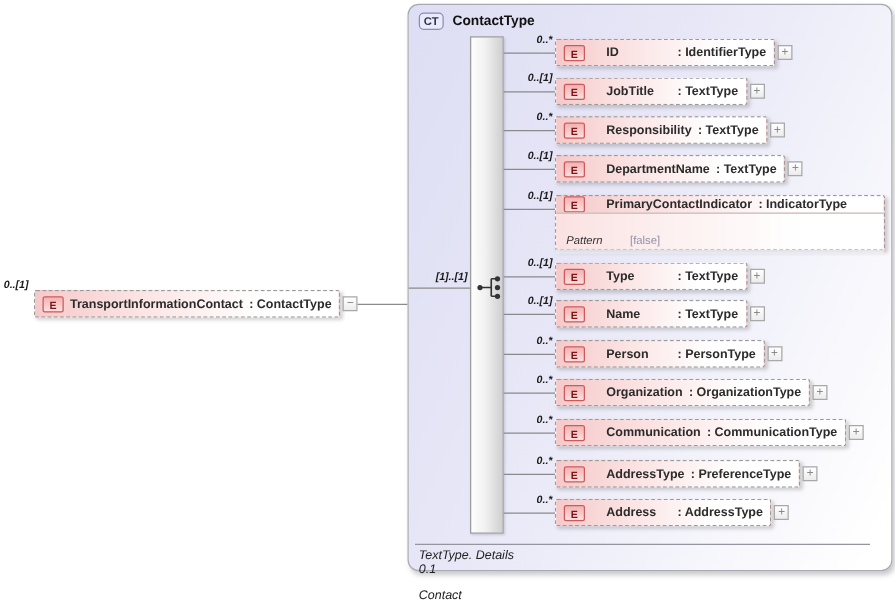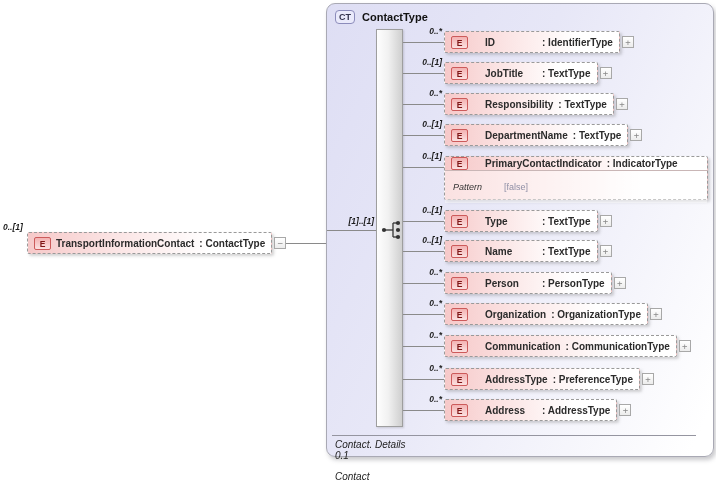--- a/index.html
+++ b/index.html
@@ -50,21 +50,21 @@
   
   .row { position:absolute; left:76px; display:flex; align-items:center; height:22px; }
   .row .card { position:absolute; left:0; top:-5px; width:39px; text-align:right;
                font:italic bold 8.5px "Liberation Sans",sans-serif; color:#1a1a1a; }
   .hline { flex:none; width:41px; height:1px; background:#8a8a8a; }
 
   .row-pci { align-items:flex-start; height:44px; }
   .row-pci .hline { margin-top:11px; }
   .pci-box { flex-direction:column; align-items:stretch; height:44px; width:264px; padding:0; }
   .pci-top { display:flex; align-items:center; height:22px; padding:0 6px; }
-  .pci-facet { display:flex; align-items:center; height:21px; padding:16px 8px;
+  .pci-facet { display:flex; align-items:flex-start; height:21px; padding:16px 8px;
                border-top:1px solid #c9b6b6; background:rgba(255,255,255,0.45); }
   .facet-name  { font:italic 9px "Liberation Sans",sans-serif; color:#333; }
   .facet-value { font:9px "Liberation Sans",sans-serif; color:#8f8fa6; margin-left:22px; }
 
   
   .footer-sep { position:absolute; left:5px; top:431px; width:364px; height:1px; background:#9595a0; }
   .footer { position:absolute; left:8px; top:435px; font:italic 10px "Liberation Sans",sans-serif; color:#222; line-height:11px; }
   .footer-gap { height:10px; }
 </style>
 </head>
@@ -236,20 +236,20 @@
       <div class="elem-box">
         <span class="eicon">E</span>
         <span class="nm">Address</span>
         <span class="tp">: AddressType</span>
       </div>
       <div class="pm-box">+</div>
     </div>
 
     <div class="footer-sep"></div>
     <div class="footer">
-      <div>Contact. Details</div>
+      <div>TextType. Details</div>
       <div>0.1</div>
       <div class="footer-gap"></div>
       <div>Contact</div>
     </div>
 
   </div>
 </div>
 
 </body></html>

